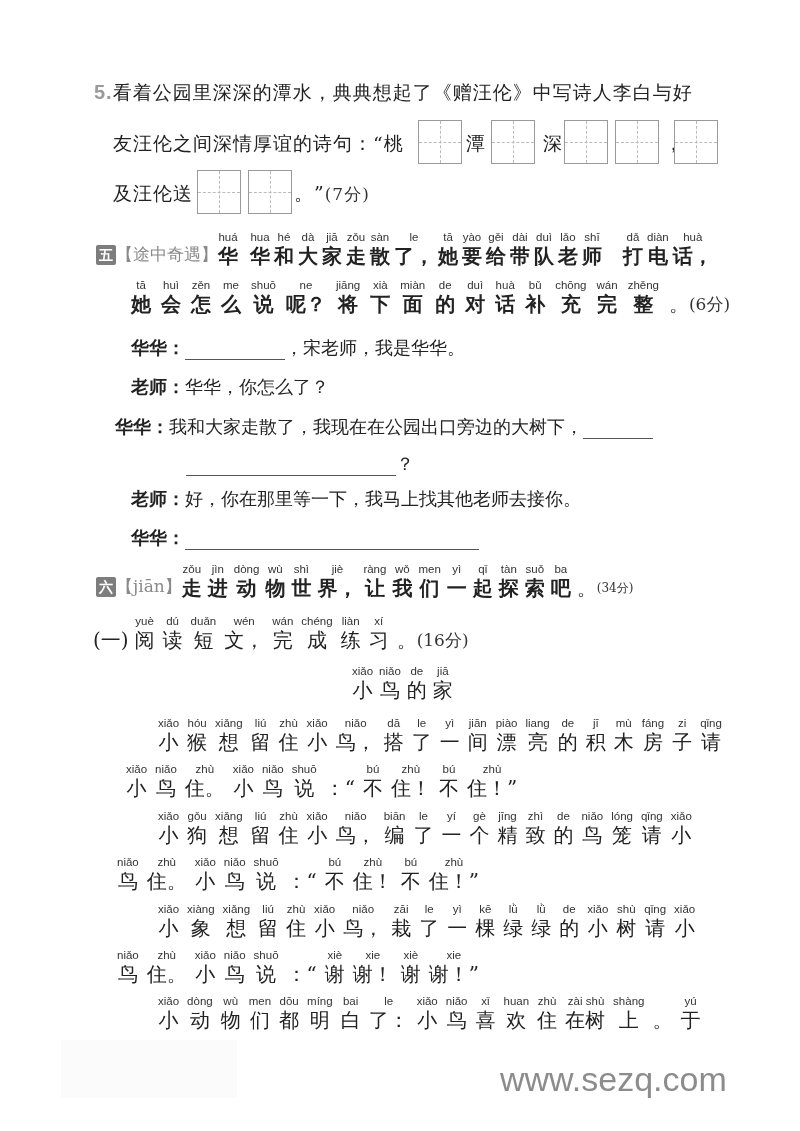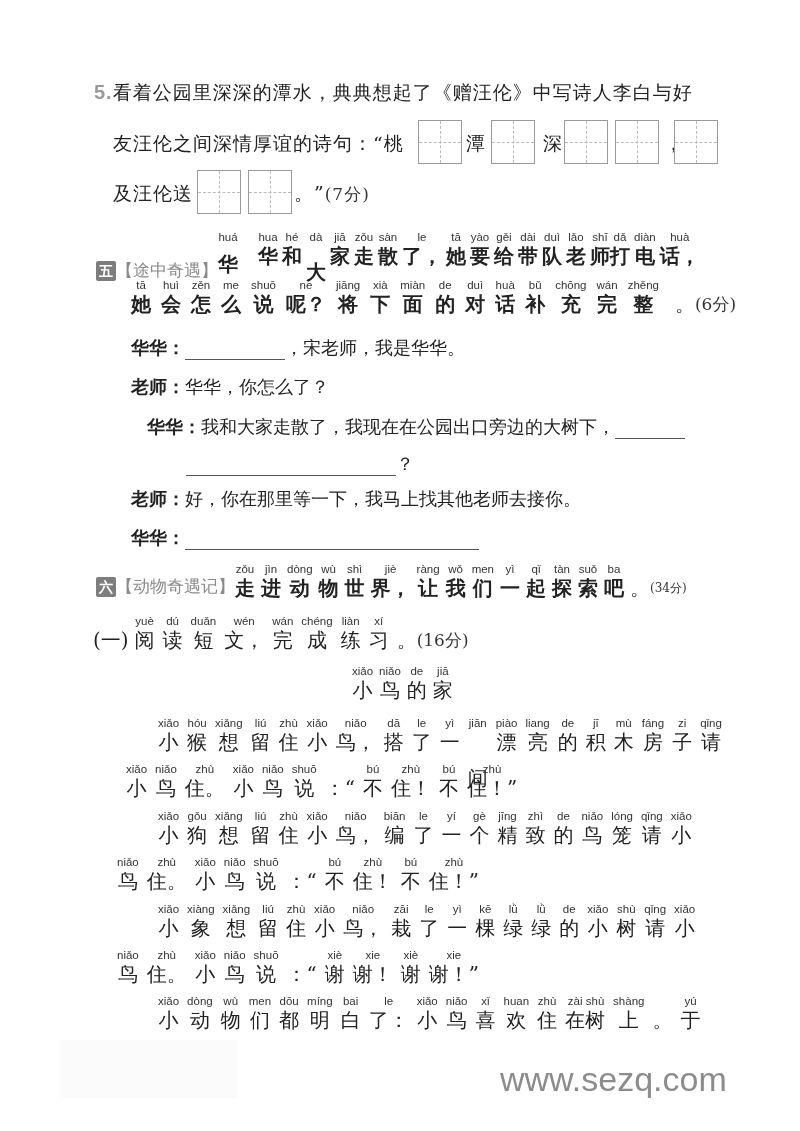--- a/index.html
+++ b/index.html
@@ -59,33 +59,33 @@
 <div class="grid-box" style="left:248px; top:170px;"></div>
 <div class="abs q5" style="left:294px; top:181px;">
   <span>。”</span><span class="score">(7分)</span>
 </div>
 
 <div class="abs" style="left:96px; top:230px;">
   <div class="py-row">
     <span class="badge" style="margin-bottom:3px;">五</span>
     <span class="tag" style="margin-bottom:2px;">【途中奇遇】</span>
     <span id="s5l1" class="bold" style="display:inline-flex;">
-        <span class="ruby" style="margin-right: 20px; gap: 8px;">
+        <span class="ruby" style="margin-right: 12px;">
           <span class="py">huá</span>
           <span class="hz">华</span>
         </span>
         <span class="ruby" style="margin-right: 4px;">
           <span class="py">hua</span>
           <span class="hz">华</span>
         </span>
         <span class="ruby" style="margin-right: 4px;">
           <span class="py">hé</span>
           <span class="hz">和</span>
         </span>
-        <span class="ruby" style="margin-right: 4px; gap: 16px;">
+        <span class="ruby" style="margin-right: 4px;">
           <span class="py">dà</span>
           <span class="hz">大</span>
         </span>
         <span class="ruby" style="margin-right: 4px;">
           <span class="py">jiā</span>
           <span class="hz">家</span>
         </span>
         <span class="ruby" style="margin-right: 4px;">
           <span class="py">zǒu</span>
           <span class="hz">走</span>
@@ -115,21 +115,21 @@
           <span class="hz">带</span>
         </span>
         <span class="ruby" style="margin-right: 4px;">
           <span class="py">duì</span>
           <span class="hz">队</span>
         </span>
         <span class="ruby" style="margin-right: 4px;">
           <span class="py">lǎo</span>
           <span class="hz">老</span>
         </span>
-        <span class="ruby" style="margin-right: 0;">
+        <span class="ruby" style="margin-right: 21px;">
           <span class="py">shī</span>
           <span class="hz">师</span>
         </span>
         <span class="ruby" style="margin-right: 4px;">
           <span class="py">dǎ</span>
           <span class="hz">打</span>
         </span>
         <span class="ruby" style="margin-right: 4px;">
           <span class="py">diàn</span>
           <span class="hz">电</span>
@@ -197,53 +197,53 @@
           <span class="hz">补</span>
         </span>
         <span class="ruby" style="margin-right: 10px;">
           <span class="py">chōng</span>
           <span class="hz">充</span>
         </span>
         <span class="ruby" style="margin-right: 10px;">
           <span class="py">wán</span>
           <span class="hz">完</span>
         </span>
-        <span class="ruby" style="margin-right: 16px;">
+        <span class="ruby" style="margin-right: 10px;">
           <span class="py">zhěng</span>
           <span class="hz">整</span>
         </span>
       </span>
     <span class="plain">。</span>
     <span class="score plain" style="font-size:17px;">(6分)</span>
   </div>
 </div>
 
 <div class="abs dialog" style="left:131px; top:336px;">
   <span class="speaker">华华：</span><span class="blank" style="width:100px;"></span><span>，宋老师，我是华华。</span>
 </div>
 <div class="abs dialog" style="left:131px; top:375px;">
   <span class="speaker">老师：</span><span>华华，你怎么了？</span>
 </div>
-<div class="abs dialog" style="left:147px; top:415px;">
+<div class="abs dialog" style="left:115px; top:415px;">
   <span class="speaker">华华：</span><span>我和大家走散了，我现在在公园出口旁边的大树下，</span><span class="blank" style="width:70px;"></span>
 </div>
 <div class="abs dialog" style="left:186px; top:452px;">
   <span class="blank" style="width:210px;"></span><span>？</span>
 </div>
 <div class="abs dialog" style="left:131px; top:487px;">
   <span class="speaker">老师：</span><span>好，你在那里等一下，我马上找其他老师去接你。</span>
 </div>
 <div class="abs dialog" style="left:131px; top:526px;">
   <span class="speaker">华华：</span><span class="blank" style="width:294px;"></span>
 </div>
 
 <div class="abs" style="left:96px; top:562px;">
   <div class="py-row">
     <span class="badge" style="margin-bottom:3px;">六</span>
-    <span class="tag" style="margin-bottom:2px;">【动物奇遇记】</span>
+    <span class="tag" style="margin-bottom:2px;">【jiān】</span>
     <span id="s6l" class="bold" style="display:inline-flex;">
         <span class="ruby" style="margin-right: 6px;">
           <span class="py">zǒu</span>
           <span class="hz">走</span>
         </span>
         <span class="ruby" style="margin-right: 6px;">
           <span class="py">jìn</span>
           <span class="hz">进</span>
         </span>
         <span class="ruby" style="margin-right: 6px;">
@@ -397,21 +397,21 @@
         <span class="hz">搭</span>
       </span>
       <span class="ruby" style="margin-right: 8px;">
         <span class="py">le</span>
         <span class="hz">了</span>
       </span>
       <span class="ruby" style="margin-right: 8px;">
         <span class="py">yì</span>
         <span class="hz">一</span>
       </span>
-      <span class="ruby" style="margin-right: 8px; gap: 36px;">
+      <span class="ruby" style="margin-right: 8px;">
         <span class="py">jiān</span>
         <span class="hz">间</span>
       </span>
       <span class="ruby" style="margin-right: 8px;">
         <span class="py">piào</span>
         <span class="hz">漂</span>
       </span>
       <span class="ruby" style="margin-right: 8px;">
         <span class="py">liang</span>
         <span class="hz">亮</span>

